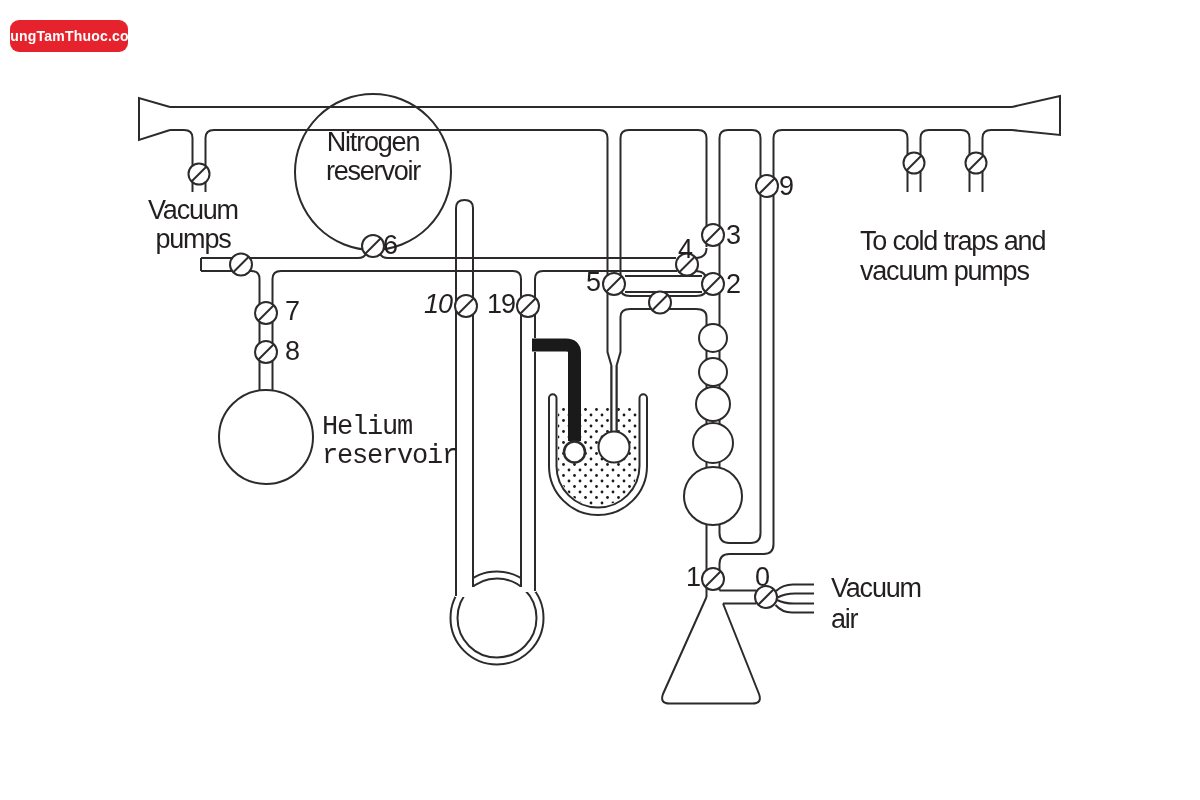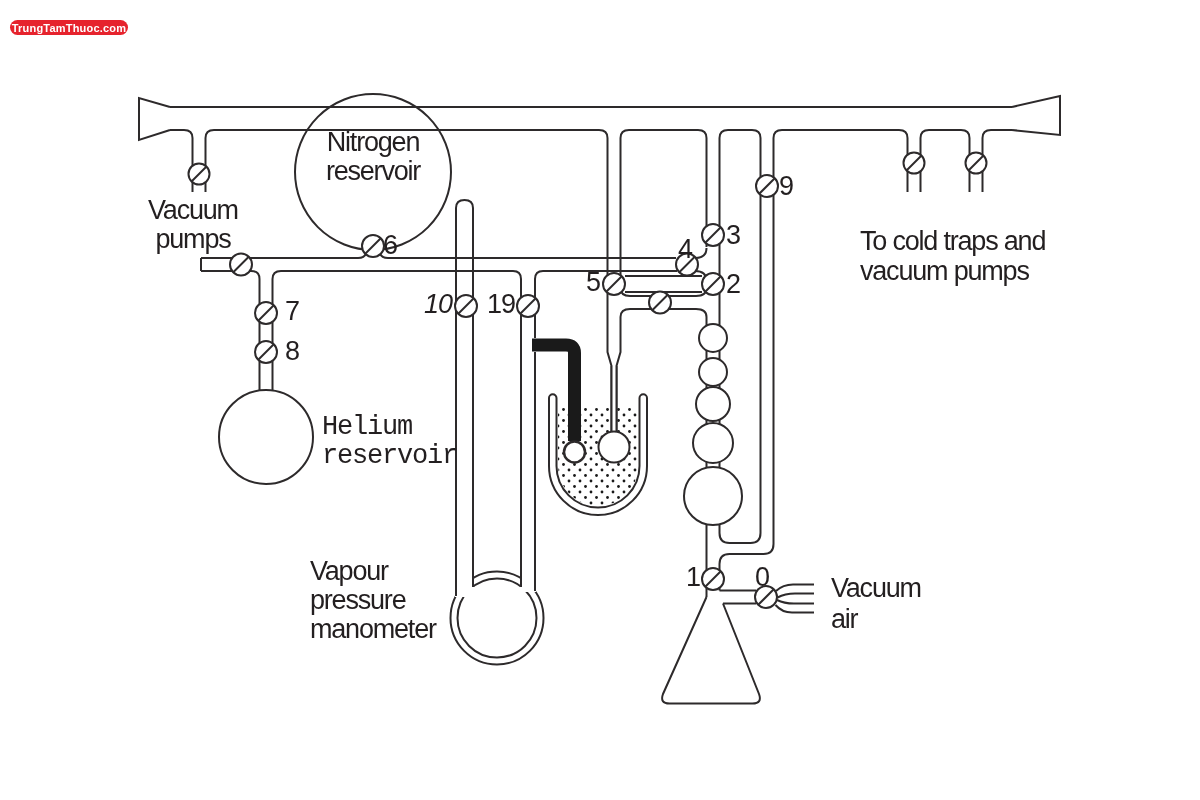--- a/index.html
+++ b/index.html
@@ -9,23 +9,23 @@
   .dlabel{position:absolute;color:#231f20;font-size:27px;line-height:29px;
           letter-spacing:-1.2px;white-space:pre;}
   .vnum{position:absolute;color:#231f20;font-size:27px;line-height:27px;letter-spacing:-1px;}
   .center{text-align:center;}
   
   #logo{position:absolute;left:10px;top:16px;}
   #logo-row{display:flex;align-items:flex-start;}
   #logo-text{margin-left:4px;}
   #brand{font-size:26px;font-weight:bold;letter-spacing:-0.5px;line-height:26px;}
   #brand-sub{font-size:11.5px;letter-spacing:0.6px;margin-left:9px;margin-top:0px;}
-  #badge{margin-top:4px;border-radius:9px;width:118px;height:15px;display:flex;
+  #badge{margin-top:4px;border-radius:9px;width:118px;height:32px;display:flex;
          align-items:center;justify-content:center;color:#fff;font-weight:bold;
-         font-size:11px;letter-spacing:0.2px;}
+         font-size:14px;letter-spacing:0.2px;}
 </style>
 </head>
 <body>
 
 <div id="stage">
 
   <svg id="diagram-svg" width="1200" height="800" viewBox="0 0 1200 800">
     <defs>
       <pattern id="dots" width="11" height="11" patternUnits="userSpaceOnUse">
         <circle cx="2.5" cy="2.5" r="1.4" fill="#1a1a1a"></circle>
@@ -216,21 +216,20 @@
       </g>
     </g>
   </svg>
 
   <div class="dlabel center" style="left:138px;top:196px;width:110px;"><span>Vacuum</span><br><span>pumps</span></div>
 
   <div class="dlabel center" style="left:303px;top:128px;width:140px;"><span>Nitrogen</span><br><span>reservoir</span></div>
 
   <div class="dlabel" style="left:322px;top:413px;font-family:Liberation Mono, monospace;"><span>Helium</span><br><span>reservoir</span></div>
 
-  <div class="dlabel" style="left:310px;top:557px;"><span>Vapour</span><br><span>pressure</span><br><span>manometer</span></div>
 
   <div class="dlabel" style="left:860px;top:226px;line-height:30px;"><span>To cold traps and</span><br><span>vacuum pumps</span></div>
 
   <div class="dlabel" style="left:831px;top:573px;line-height:31px;"><span>Vacuum</span><br><span>air</span></div>
 
   <div class="vnum" style="left:755px;top:564px;">0</div>
   <div class="vnum" style="left:686px;top:564px;">1</div>
   <div class="vnum" style="left:726px;top:271px;">2</div>
   <div class="vnum" style="left:726px;top:222px;">3</div>
   <div class="vnum" style="left:678px;top:236px;">4</div>

